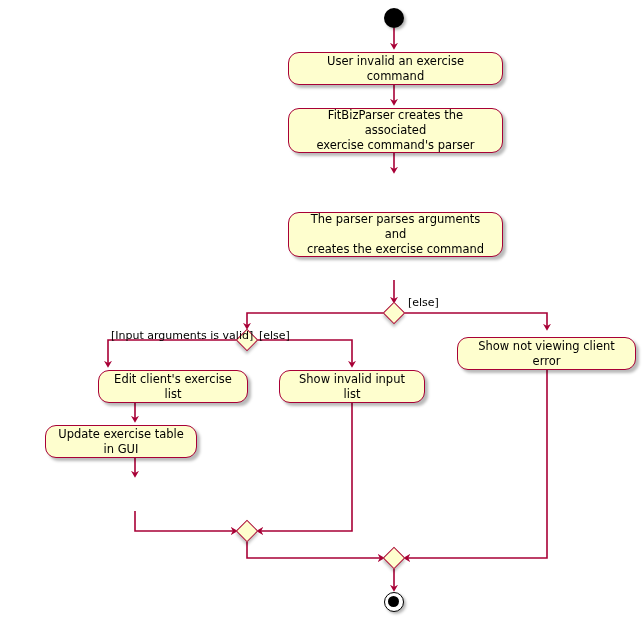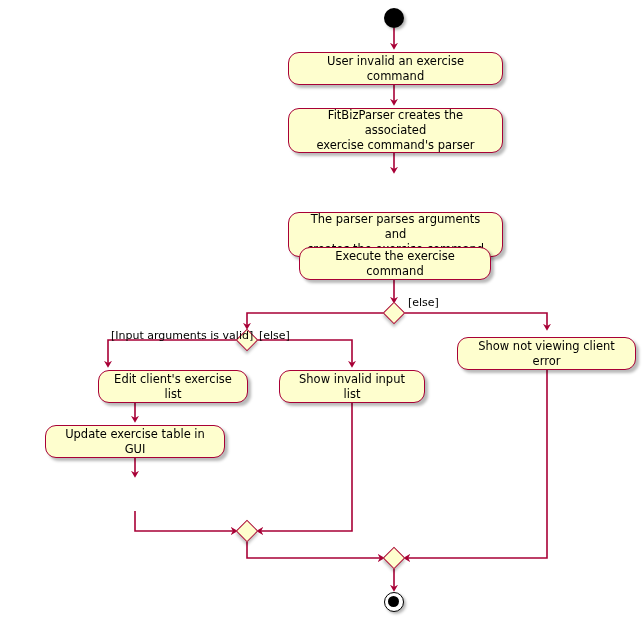--- a/index.html
+++ b/index.html
@@ -133,25 +133,24 @@
   </div>
 
   <div class="node" style="left:288px; top:52px; width:215px; height:33px;">User invalid an exercise command</div>
 
   <div class="node" style="left:288px; top:108px; width:215px; height:45px;">FitBizParser creates the associated
 exercise command's parser</div>
 
   <div class="node" style="left:288px; top:176px; width:215px; height:45px;margin-top:36px;">The parser parses arguments and
 creates the exercise command</div>
 
-  <div class="node" style="left:299px; top:247px; width:192px; height:33px;">Execute the exercise command</div>
 
   <div class="node" style="left:60px; top:370px; width:150px; height:33px;margin-left:38px;">Edit client's exercise list</div>
 
-  <div class="node" style="left:45px; top:425px; width:180px; height:33px;">Update exercise table in GUI</div>
+  <div class="node" style="left:45px; top:425px; width:152px; height:33px;">Update exercise table in GUI</div>
 
 
   <div class="node" style="left:279px; top:370px; width:146px; height:33px;">Show invalid input list</div>
 
   <div class="node" style="left:457px; top:337px; width:179px; height:33px;">Show not viewing client error</div>
 
   <div class="diamond" style="left:386px; top:305px; width:16px; height:16px;"></div>
   <div class="diamond" style="left:239px; top:332px; width:16px; height:16px;"></div>
 
   <div class="diamond" style="left:239px; top:523px; width:16px; height:16px;"></div>

